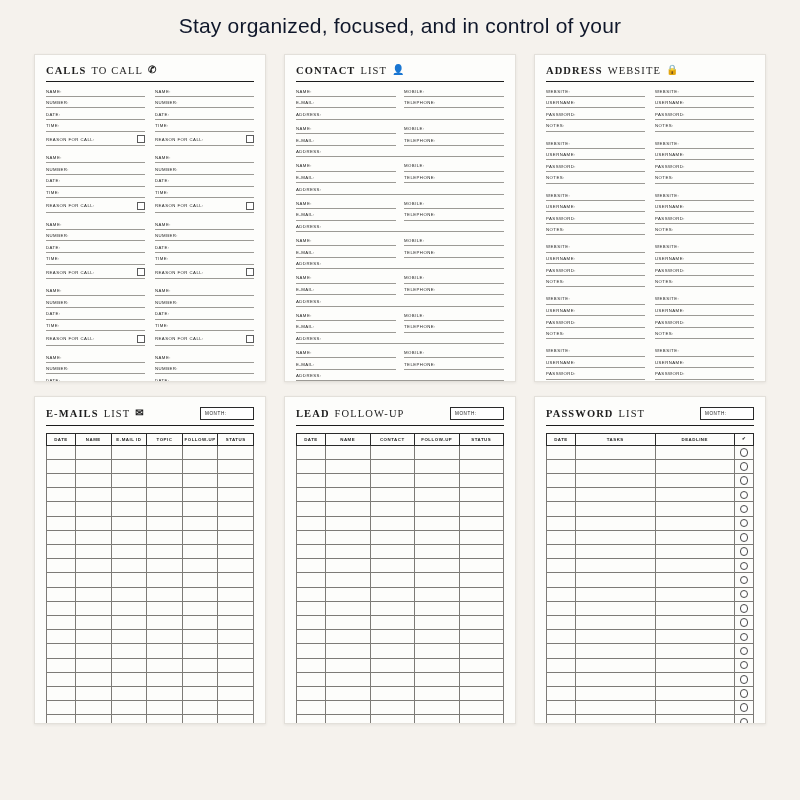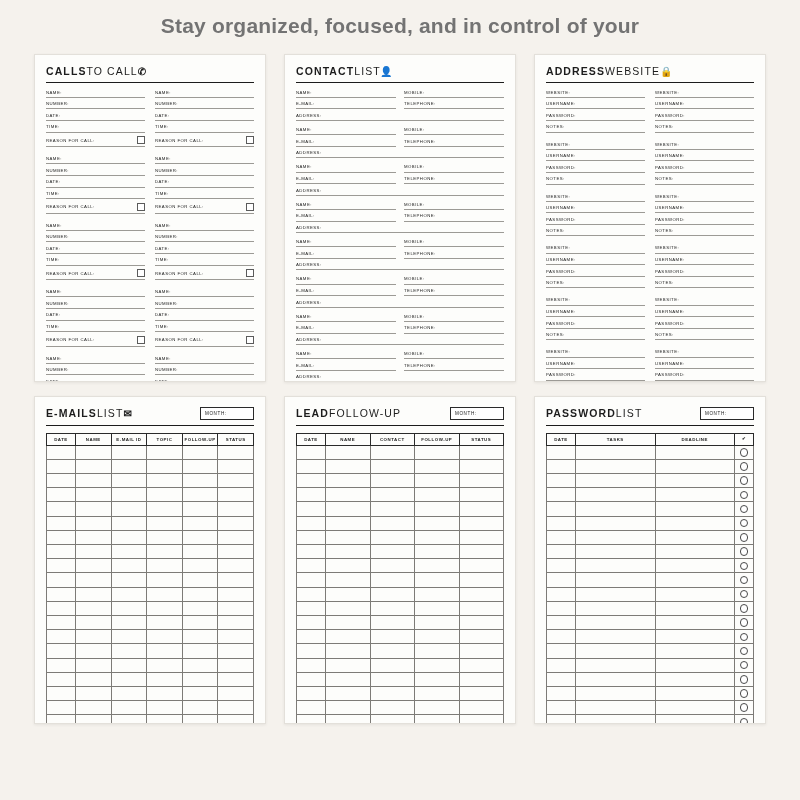--- a/index.html
+++ b/index.html
@@ -7,24 +7,24 @@
     width:800px;height:800px;
     background:#f5f2ed;
     font-family:"Liberation Sans", sans-serif;
     color:#1c1c1c;
     overflow:hidden;
   }
   .headline{
     text-align:center;
     font-size:21px;
     line-height:1.32;
-    color:#737373;
+    color:#0f172a;
     padding:12px 80px 0 80px;
     letter-spacing:.2px;
-    font-weight:700;
+    font-weight:400;
   }
   .grid{
     display:grid;
     grid-template-columns:repeat(3, 232px);
     grid-template-rows:328px 328px;
     justify-content:center;
     column-gap:18px;
     row-gap:14px;
     margin-top:14px;
   }
@@ -38,22 +38,23 @@
     position:relative;
   }
   .sheet-head{
     display:flex;align-items:center;justify-content:space-between;
     border-bottom:1.6px solid #1c1c1c;
     padding-bottom:5px;
     margin-bottom:7px;
   }
   .title{
     font-size:10.5px;letter-spacing:1.1px;font-weight:700;
-    display:flex;align-items:flex-end;
+    display:flex;align-items:flex-start;gap:5px;
     white-space:nowrap;
+    font-family:Liberation Serif, serif;
   }
   .title .light{font-weight:400;letter-spacing:1.1px;}
   .ico{
     font-size:10px;line-height:1;display:inline-block;
   }
   .month-box{
     border:1px solid #2a2a2a;
     font-size:4.6px;letter-spacing:.6px;
     padding:3px 4px 3px 4px;
     width:54px;box-sizing:border-box;

